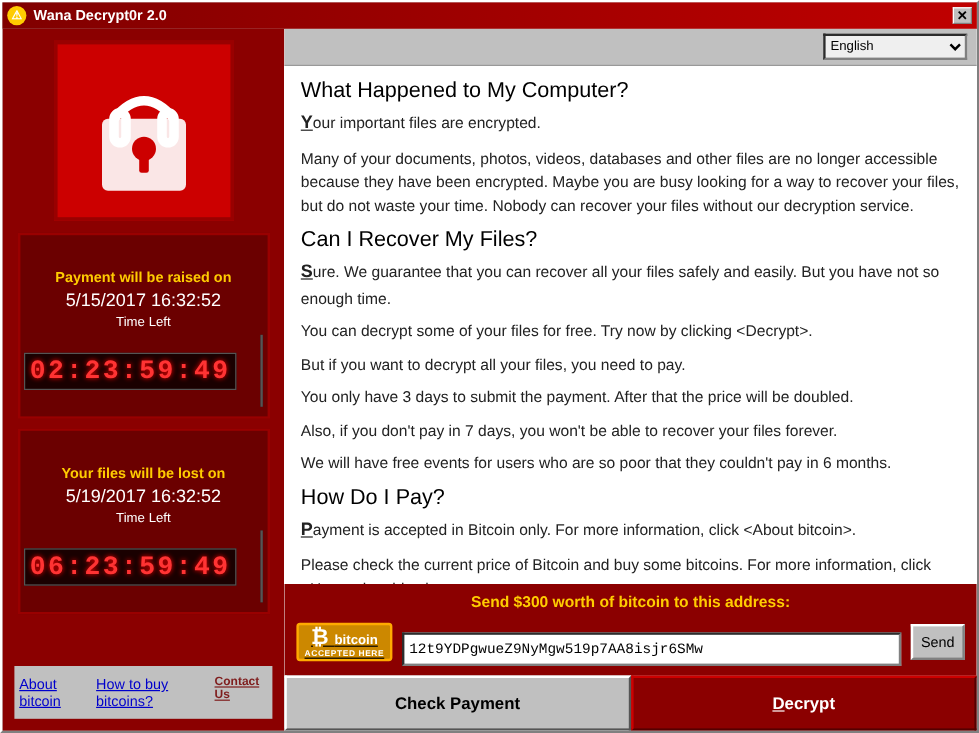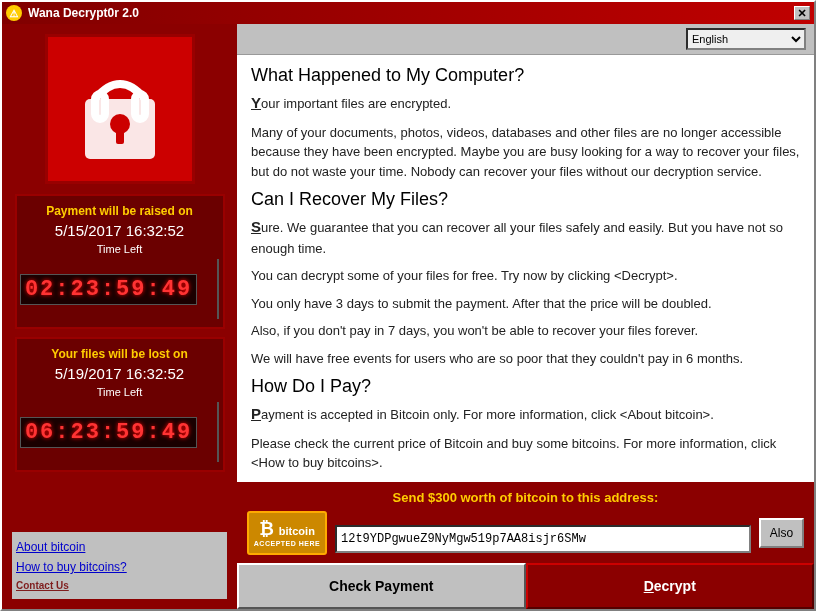--- a/index.html
+++ b/index.html
@@ -108,20 +108,21 @@
       padding: 8px;
       margin-bottom: 8px;
       text-align: center;
     }
 
     .payment-box-title {
       color: #ffcc00;
       font-size: 12px;
       font-weight: bold;
       margin-bottom: 4px;
+      margin-top: 20px;
     }
 
     .payment-box-date {
       color: white;
       font-size: 15px;
       margin-bottom: 4px;
     }
 
     .payment-box-timeleft {
       color: white;
@@ -162,21 +163,21 @@
       width: 100%;
       background: #00cc00;
     }
 
     .left-links {
       margin-top: auto;
       width: 100%;
       padding: 8px 4px;
       background: #c0c0c0;
       display: flex;
-      flex-direction: column;
+      flex-direction: row;
       gap: 6px;
     }
 
     .left-link {
       color: #0000cc;
       text-decoration: underline;
       font-size: 12px;
       cursor: pointer;
     }
 
@@ -258,29 +259,30 @@
     }
 
     .bitcoin-row {
       display: flex;
       align-items: center;
       gap: 8px;
     }
 
     .bitcoin-logo {
       width: 80px;
-      height: 44px;
+      height: 32px;
       background: #cc8800;
       border: 2px solid #ffaa00;
       display: flex;
       flex-direction: column;
       align-items: center;
       justify-content: center;
       border-radius: 3px;
       flex-shrink: 0;
+      text-decoration: underline;
     }
 
     .bitcoin-logo-top {
       font-size: 18px;
       color: white;
       font-weight: bold;
     }
 
     .bitcoin-logo-bottom {
       font-size: 7px;
@@ -446,41 +448,42 @@
         <p>
           <span class="first-letter">Y</span><span>our important files are encrypted.</span>
         </p>
         <p>Many of your documents, photos, videos, databases and other files are no longer accessible because they have been encrypted. Maybe you are busy looking for a way to recover your files, but do not waste your time. Nobody can recover your files without our decryption service.</p>
 
         <h2>Can I Recover My Files?</h2>
         <p>
           <span class="first-letter">S</span><span>ure. We guarantee that you can recover all your files safely and easily. But you have not so enough time.</span>
         </p>
         <p>You can decrypt some of your files for free. Try now by clicking &lt;Decrypt&gt;.</p>
+        <p>But if you want to decrypt all your files, you need to pay.</p>
         <p>You only have 3 days to submit the payment. After that the price will be doubled.</p>
         <p>Also, if you don't pay in 7 days, you won't be able to recover your files forever.</p>
         <p>We will have free events for users who are so poor that they couldn't pay in 6 months.</p>
 
         <h2>How Do I Pay?</h2>
         <p>
           <span class="first-letter">P</span><span>ayment is accepted in Bitcoin only. For more information, click &lt;About bitcoin&gt;.</span>
         </p>
         <p>Please check the current price of Bitcoin and buy some bitcoins. For more information, click &lt;How to buy bitcoins&gt;.</p>
 
       </div>
 
       <div class="bitcoin-area">
         <div class="bitcoin-title">Send $300 worth of bitcoin to this address:</div>
         <div class="bitcoin-row">
           <div class="bitcoin-logo">
             <div class="bitcoin-logo-top">₿ <span style="font-size:11px;">bitcoin</span></div>
             <div class="bitcoin-logo-bottom">ACCEPTED HERE</div>
           </div>
           <div class="bitcoin-address-box">12t9YDPgwueZ9NyMgw519p7AA8isjr6SMw</div>
-          <button class="copy-btn">Also</button>
+          <button class="copy-btn">Send</button>
         </div>
       </div>
 
       <div class="bottom-buttons">
         <button class="check-payment-btn">Check Payment</button>
         <button class="decrypt-btn"><u>D</u>ecrypt</button>
       </div>
 
     </div>
   </div>

